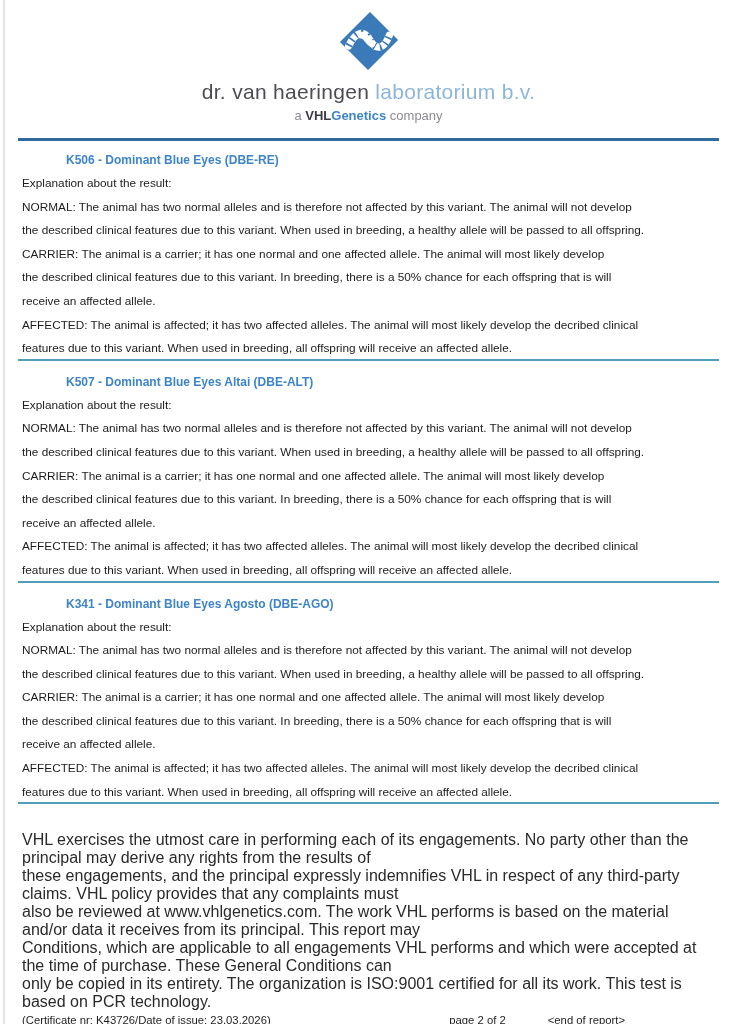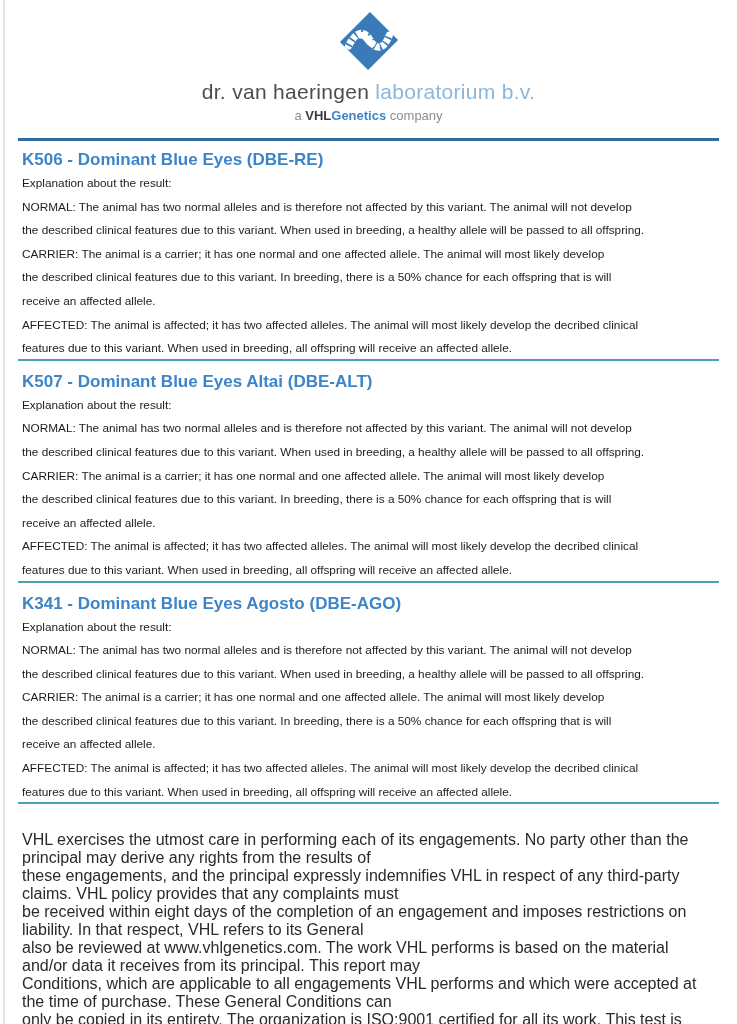--- a/index.html
+++ b/index.html
@@ -28,22 +28,22 @@
     border:none; border-top:3px solid #2f6b9d; height:0;
   }
   
   .sections { margin:11px 18px 0 18px; }
   .section {
     border-bottom:2px solid #4f9fba;
     padding:0 0 2px 4px;
     margin-bottom:13px;
   }
   .section-heading {
-    color:#3d85c8; font-weight:bold; font-size:17px;
-    line-height:16px; margin-bottom:2px;
+    color:#3d85c8; font-weight:bold; font-size:12px;
+    line-height:16px; margin-bottom:2px;margin-left:44px;
   }
   .section-intro, .body-line {
     font-size:11.8px; line-height:15.6px; color:#1c1c1c;margin-top:8px;
   }
   
   .bottom-block { position:absolute; top:831px; left:22px; right:20px; }
   .disclaimer-line { font-size:16px; line-height:18px; color:#2a2a2a; }
   .certificate-row {
     display:flex; justify-content:space-between; align-items:flex-end;
     margin-top:3px; font-size:11.3px; color:#1d1d1d;
@@ -122,21 +122,20 @@
           <div class="body-line">AFFECTED: The animal is affected; it has two affected alleles. The animal will most likely develop the decribed clinical</div>
           <div class="body-line">features due to this variant. When used in breeding, all offspring will receive an affected allele.</div>
         </div>
     </div>
   </div>
 
   <div class="bottom-block">
     <div>
         <div class="disclaimer-line">VHL exercises the utmost care in performing each of its engagements. No party other than the principal may derive any rights from the results of</div>
         <div class="disclaimer-line">these engagements, and the principal expressly indemnifies VHL in respect of any third-party claims. VHL policy provides that any complaints must</div>
-        <div class="disclaimer-line">be received within eight days of the completion of an engagement and imposes restrictions on liability. In that respect, VHL refers to its General</div>
         <div class="disclaimer-line">also be reviewed at www.vhlgenetics.com. The work VHL performs is based on the material and/or data it receives from its principal. This report may</div>
         <div class="disclaimer-line">Conditions, which are applicable to all engagements VHL performs and which were accepted at the time of purchase. These General Conditions can</div>
         <div class="disclaimer-line">only be copied in its entirety. The organization is ISO:9001 certified for all its work. This test is based on PCR technology.</div>
       </div>
     <div class="certificate-row">
       <span>(Certificate nr: K43726/Date of issue: 23.03.2026)</span>
       <span class="certificate-right">
         <span>page 2 of 2</span>
         <span>&lt;end of report&gt;</span>
       </span>

